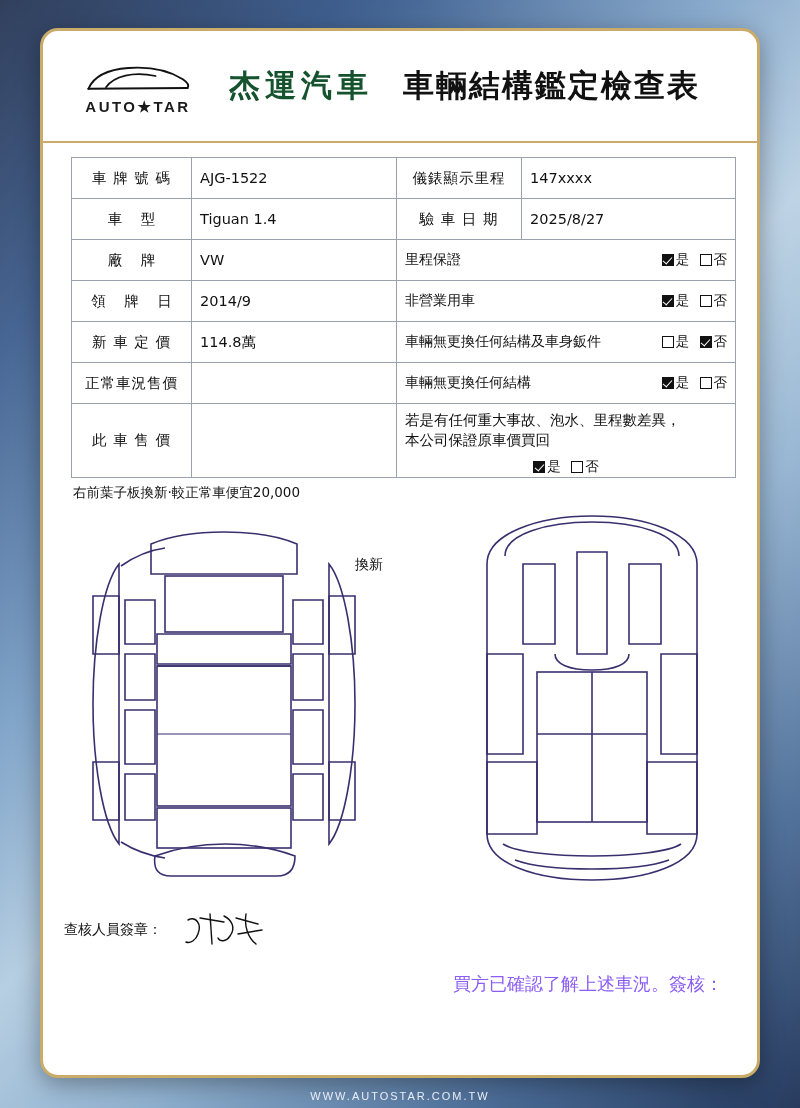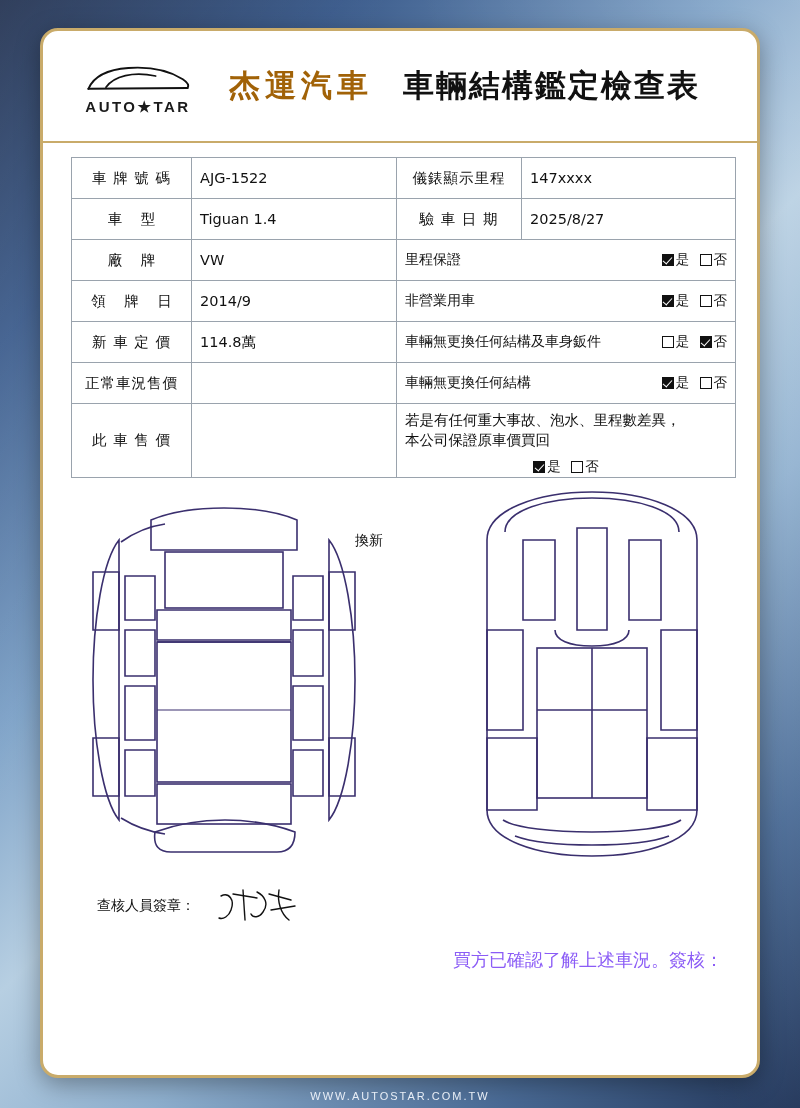--- a/index.html
+++ b/index.html
@@ -41,21 +41,21 @@
   }
   .logo-wrap { width: 150px; display:flex; flex-direction:column; align-items:center; margin-top: 6px;}
   .logo-mark { width: 112px; height: 34px; }
   .logo-text {
     font-size: 15px; letter-spacing: 2.5px; color: #1b1b1b;
     font-weight: 700; margin-top: 1px;
     font-family: "Liberation Sans", sans-serif;
   }
   .logo-text .star { color: #1b1b1b; }
   .brand-cn {
-    font-size: 31px; font-weight: 700; color: #a16207;
+    font-size: 31px; font-weight: 700; color: #14532d;
     letter-spacing: 5px; margin-left: 16px;
     font-family: "DejaVu Sans", sans-serif;
   }
   .doc-title {
     font-size: 31px; font-weight: 700; color: #111;
     letter-spacing: 2px; margin-left: 30px;
     font-family: "DejaVu Sans", sans-serif;
   }
   
   .info-area { padding: 14px 28px 0 28px; }
@@ -114,21 +114,21 @@
     position: absolute;
     left: 312px; top: 52px;
     font-size: 14px;
     font-family: "DejaVu Sans", sans-serif;
     color:#111;
   }
   
   .sig-row {
     display: flex;
     align-items: flex-end;
-    padding: 6px 34px 0 54px;
+    padding: 6px 34px 0 21px;
     font-family: "DejaVu Sans", sans-serif;
     font-size: 14px;
     color: #111;
   }
   .sig-left { width: 370px; display:flex; align-items:center; }
   .sig-mark { margin-left: 18px; }
   .sig-right { flex: 1; }
   .confirm {
     padding: 22px 34px 0 42px;
     font-family: "DejaVu Sans", sans-serif;
@@ -264,20 +264,21 @@
             <div class="chk-cell" style="margin-top:6px;">
               <span class="box checked"></span><span>是</span>
               <span class="opt"><span class="box"></span><span>否</span></span>
             </div>
           </td>
         </tr>
       </tbody>
     </table>
   </div>
 
+  <div class="remark">右前葉子板換新‧較正常車便宜20,000</div>
 
   <div class="diagrams">
     <div class="diag-label">換新</div>
 
     <svg width="330" height="400" viewBox="0 0 330 400" style="position:absolute;left:16px;top:0;">
       <g fill="none" stroke="#3a2f6e" stroke-width="1.6">
 
         <path d="M60 60 C44 80 34 140 34 200 C34 260 44 320 60 340 L60 60 Z"></path>
         <path d="M270 60 C286 80 296 140 296 200 C296 260 286 320 270 340 L270 60 Z"></path>
 

